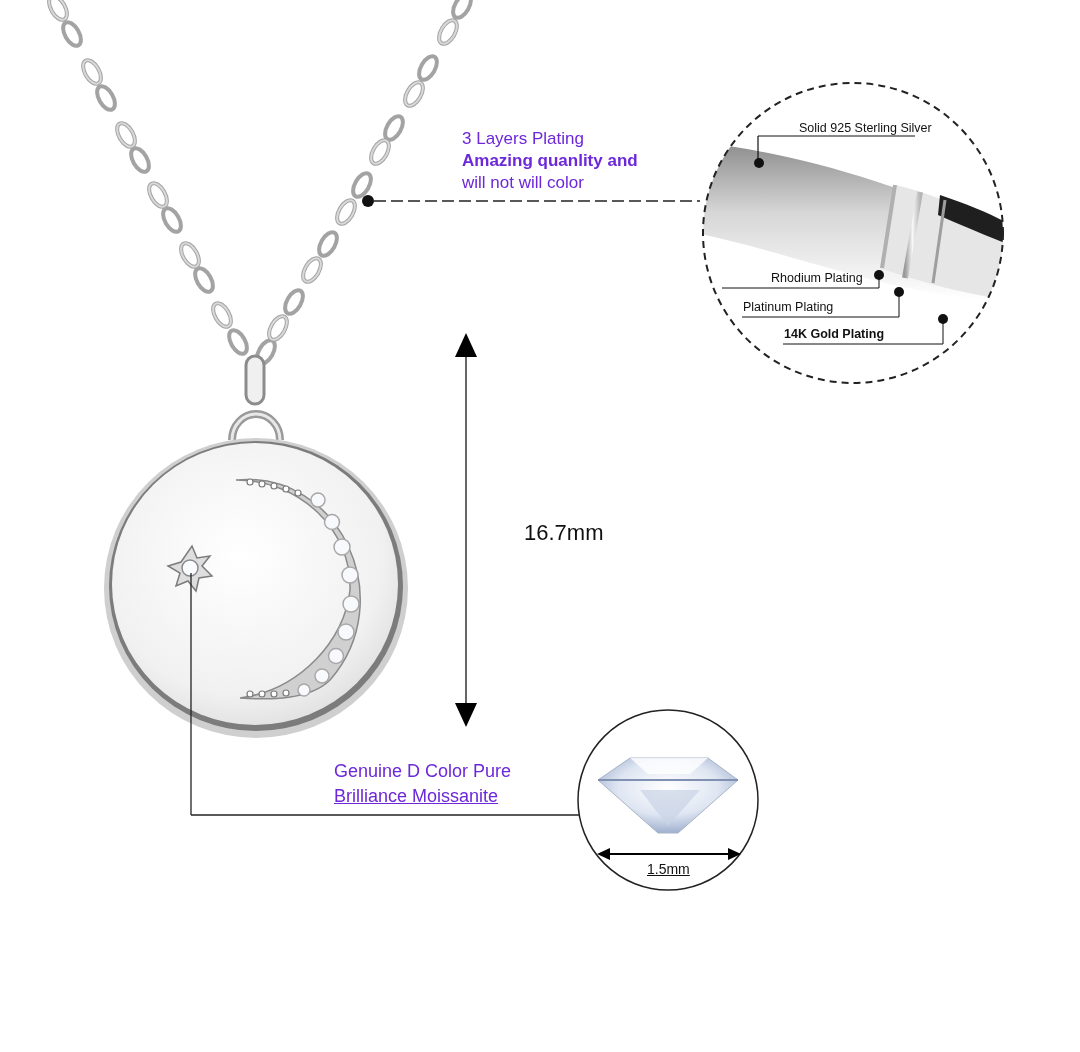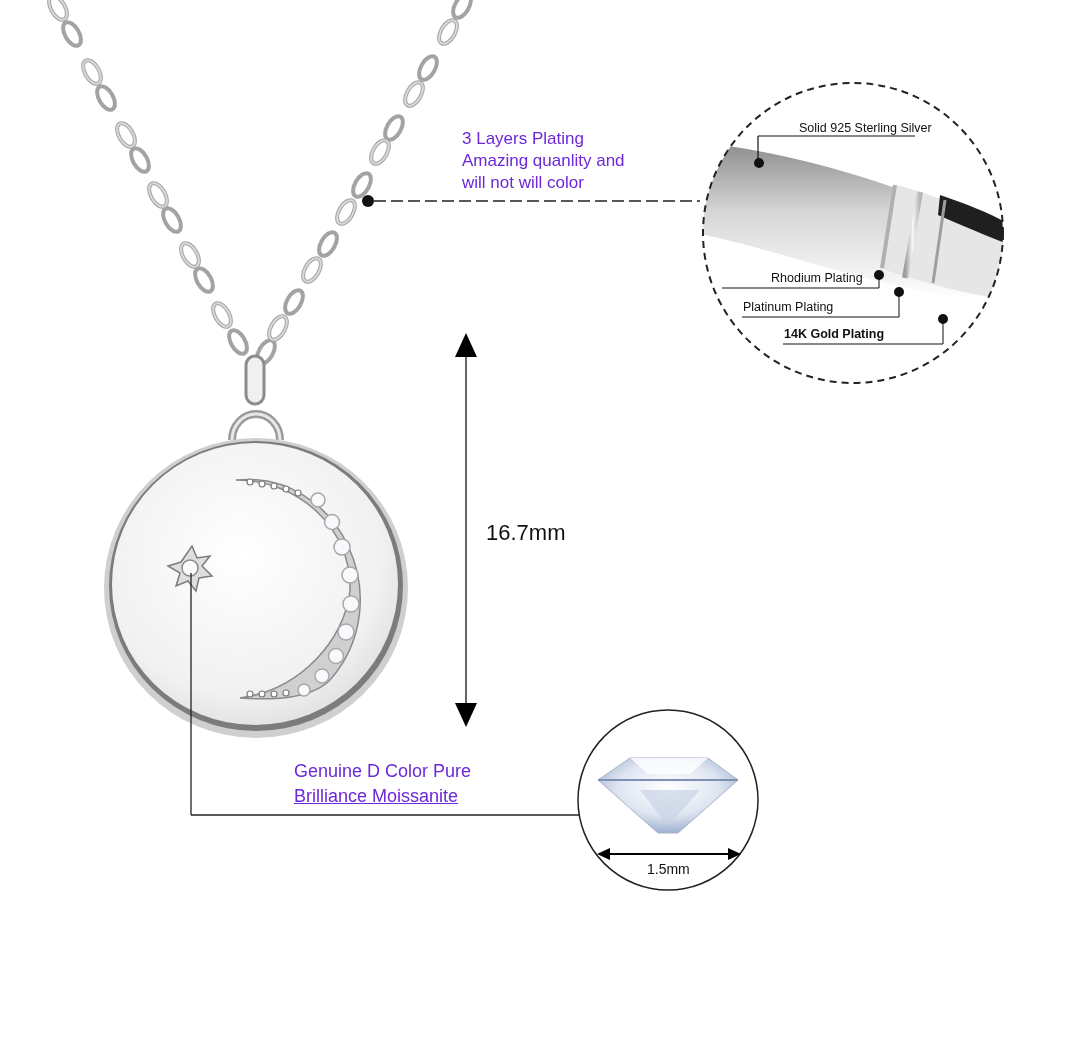--- a/index.html
+++ b/index.html
@@ -1,23 +1,23 @@
 <!DOCTYPE html>
 <html><head>
 <meta charset="utf-8">
 <style>
   html, body { margin: 0; padding: 0; background: #ffffff; }
   body { width: 1080px; height: 1052px; position: relative; overflow: hidden;
          font-family: "Liberation Sans", sans-serif; color: #1a1a1a; }
   .label { position: absolute; white-space: nowrap; color: #6d28d9; }
   .plating-label { font-size: 17px; line-height: 22px; }
   .small-label { font-size: 12.5px; line-height: 14px; color: #111; }
-  .dim-label { font-size: 22px; color: #111; }
-  .stone-label { font-size: 18px; line-height: 24px; }
-  .stone-dim { font-size: 14px; color: #111; }
+  .dim-label { font-size: 22px; color: #111; margin-left: 38px; }
+  .stone-label { font-size: 18px; line-height: 24px; margin-left: 40px; }
+  .stone-dim { font-size: 14px; color: #111; text-decoration: underline; }
   svg.canvas { position: absolute; left: 0; top: 0; }
 </style>
 </head>
 <body>
 
 <svg class="canvas" width="1080" height="1052" viewBox="0 0 1080 1052">
   <defs>
     <radialGradient id="discGrad" cx="45%" cy="40%" r="70%">
       <stop offset="0%" stop-color="#ffffff"></stop>
       <stop offset="70%" stop-color="#f1f1f1"></stop>
@@ -180,21 +180,21 @@
       <line x1="598" y1="780" x2="738" y2="780" stroke="#7f90b3" stroke-width="2"></line>
       <polygon points="640,790 700,790 668,826" fill="#c9d3e6" opacity="0.7"></polygon>
     </g>
     <line x1="606" y1="854" x2="732" y2="854" stroke="#000" stroke-width="2"></line>
     <polygon points="597,854 610,848 610,860" fill="#000"></polygon>
     <polygon points="741,854 728,848 728,860" fill="#000"></polygon>
   </g>
 </svg>
 
 <div class="label plating-label" style="left:462px; top:128px;">3 Layers Plating</div>
-<div class="label plating-label" style="left:462px; top:150px;">Amazing quanlity and</div>
+<div class="label plating-label" style="left:462px; top:150px;font-weight:bold;">Amazing quanlity and</div>
 <div class="label plating-label" style="left:462px; top:172px;">will not will color</div>
 
 <div class="label small-label" style="left:759px; top:121px;margin-left:40px;">Solid 925 Sterling Silver</div>
 <div class="label small-label" style="left:723px; top:271px;margin-left:48px;">Rhodium Plating</div>
 <div class="label small-label" style="left:743px; top:300px;">Platinum Plating</div>
 <div class="label small-label" style="left:784px; top:327px;font-weight:bold;">14K Gold Plating</div>
 
 <div class="label dim-label" style="left:486px; top:520px;">16.7mm</div>
 
 <div class="label stone-label" style="left:294px; top:759px;">Genuine D Color Pure</div>

